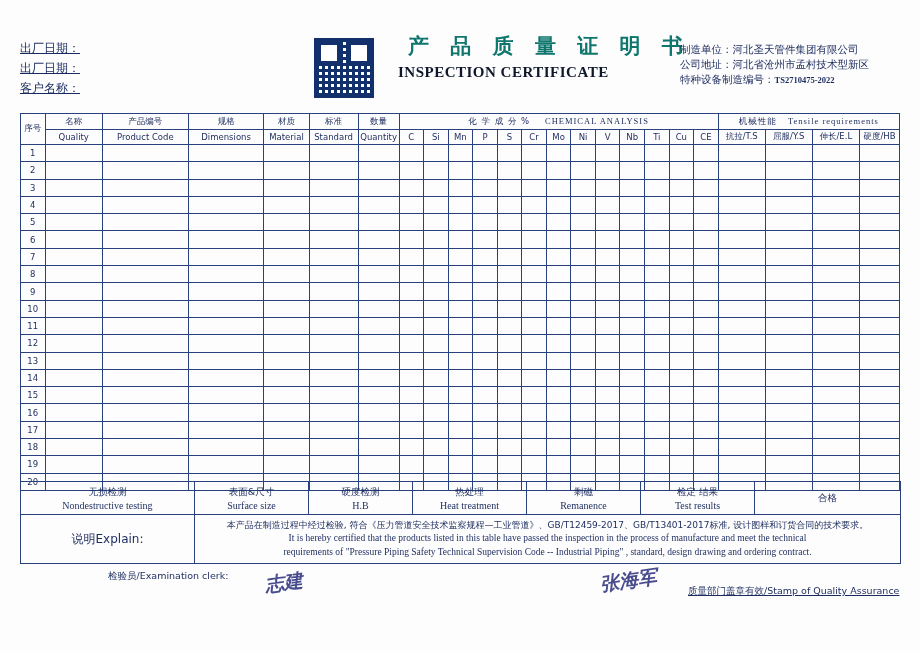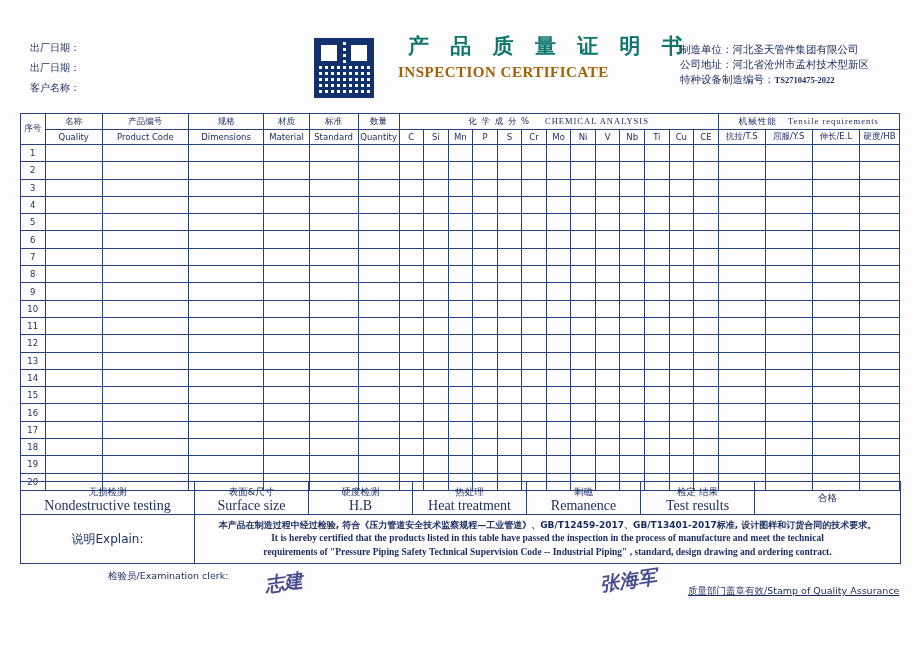--- a/index.html
+++ b/index.html
@@ -36,25 +36,26 @@
   .qr:after{right:2px;top:2px;}
   .title-cn{
     position:absolute;left:388px;top:2px;
     font-size:21px;font-weight:bold;letter-spacing:7px;
     color:#0f766e;
     font-family:"DejaVu Sans", sans-serif;
   }
   .title-en{
     position:absolute;left:378px;top:34px;
     font-size:15px;font-weight:bold;letter-spacing:.5px;
-    color:#a16207;
+    color:#0f172a;
   }
   .left-fields{
-    position:absolute;left:10px;top:8px;font-size:10px;line-height:20px;
+    position:absolute;left:0px;top:8px;font-size:12px;line-height:20px;
     font-family:"DejaVu Sans", sans-serif;
+    text-decoration:underline;
   }
   .left-fields div{white-space:nowrap;}
   .right-fields{
     position:absolute;left:660px;top:12px;font-size:10.5px;line-height:15px;
     font-family:"DejaVu Sans", sans-serif;
   }
   .right-fields div{white-space:nowrap;}
   .right-fields .en{font-family:"Liberation Serif",serif;font-weight:bold;}
 
   
@@ -87,27 +88,26 @@
   }
   .bottom td{
     border:1px solid #29417c;
     text-align:center;vertical-align:middle;
     font-size:9px;color:#1b2a5e;
     font-family:"DejaVu Sans", sans-serif;
     padding:0;
   }
   .bottom .r1 td{height:32px;}
   .bottom .lbl-cn{display:block;font-size:9.5px;line-height:14px;}
-  .bottom .lbl-en{display:block;font-size:14px;line-height:13px;font-family:"Liberation Serif",serif;text-align:center;}
+  .bottom .lbl-en{display:block;font-size:10px;line-height:13px;font-family:"Liberation Serif",serif;text-align:center;}
   .explain-cell{
     text-align:left;
     padding:4px 6px 4px 8px;
     font-size:9px;
     line-height:13.5px;
-    font-weight:bold;
   }
   .explain-cell .l1{font-family:"DejaVu Sans",sans-serif;}
   .explain-cell .l2,.explain-cell .l3{font-family:"Liberation Serif",serif;font-size:9.5px;}
   .explain-label{font-size:12px;font-family:"DejaVu Sans",sans-serif;}
 
   
   .sig{
     position:absolute;left:20px;top:566px;width:880px;height:40px;
     font-size:9.5px;color:#1b2a5e;
     font-family:"DejaVu Sans", sans-serif;

